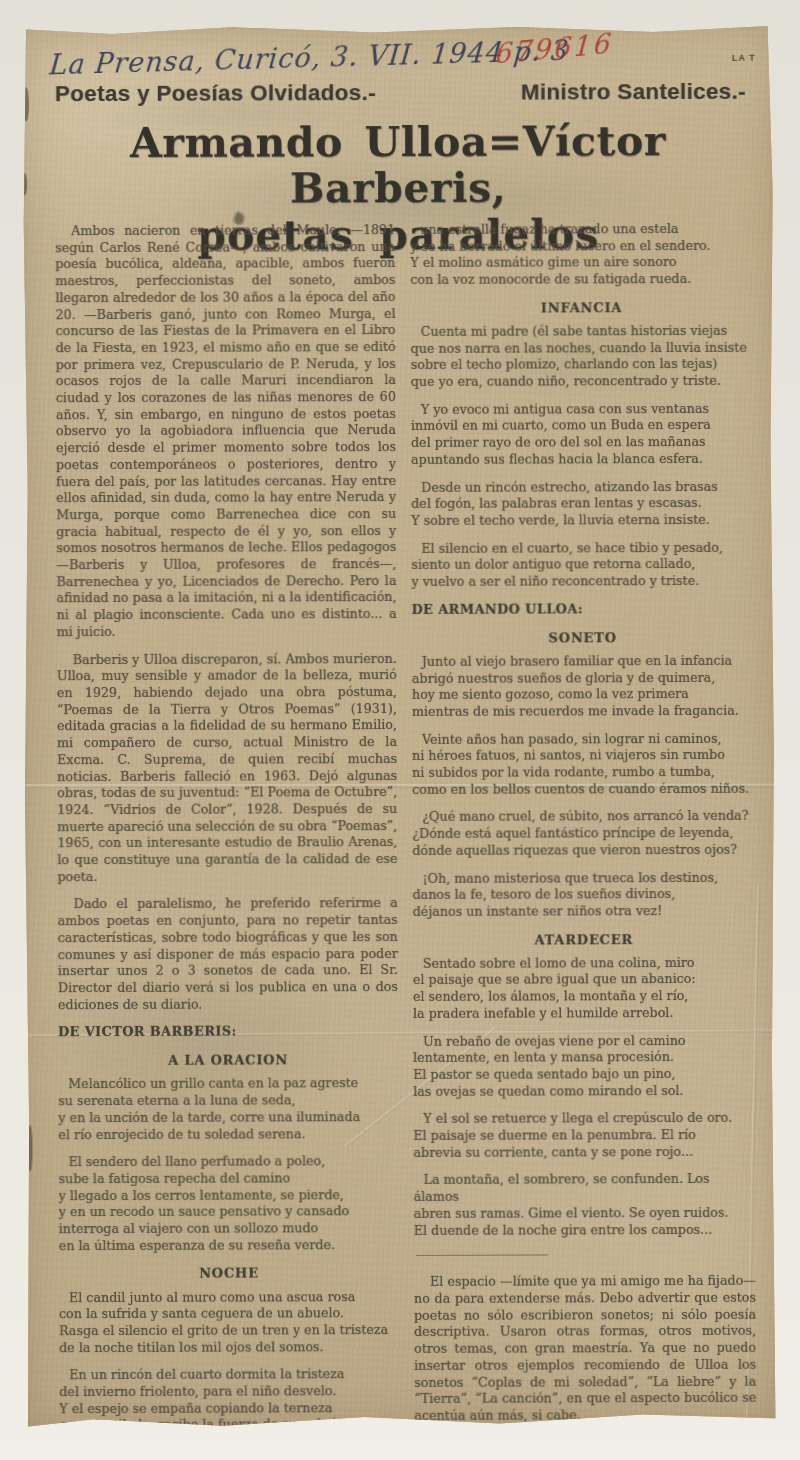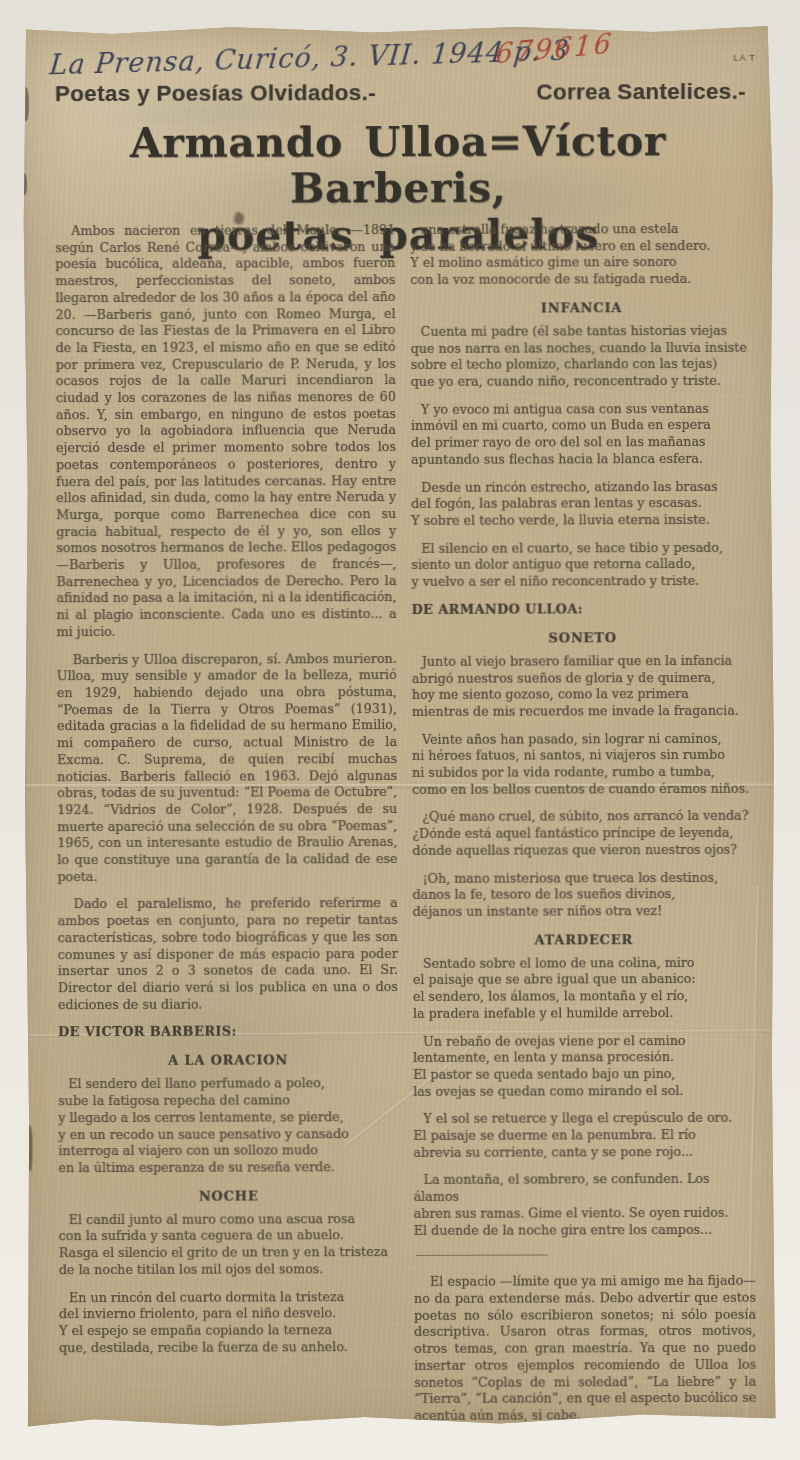--- a/index.html
+++ b/index.html
@@ -47,21 +47,21 @@
     filter:blur(0.35px);white-space:nowrap;
   }
   .stamp{
     position:absolute;left:474px;top:8px;
     font-style:italic;font-size:27px;letter-spacing:2.5px;
     color:#a8392c;opacity:0.88;transform:rotate(-5deg) skewX(-10deg);
     filter:blur(0.3px);
   }
   .corner-frag{
     position:absolute;right:18px;top:28px;
-    font-family:"Liberation Sans",sans-serif;font-weight:400;font-size:9px;
+    font-family:"Liberation Sans",sans-serif;font-weight:700;font-size:9px;
     color:#4b443a;letter-spacing:1px;filter:blur(0.3px);
   }
   .kicker{
     position:absolute;left:33px;right:28px;top:54px;
     display:flex;justify-content:space-between;align-items:baseline;
     font-family:"Liberation Sans",sans-serif;font-weight:700;font-size:22.5px;
     color:#3e3a33;letter-spacing:0.3px;filter:blur(0.35px);
     text-shadow:0.4px 0.4px 0.6px rgba(62,58,51,0.5);
   }
   .headline{
@@ -104,35 +104,39 @@
   <div class="edgemark em2"></div>
   <div class="edgemark em3"></div>
   <div class="smudge"></div>
 
   <div class="handwritten">La Prensa, Curicó, 3. VII. 1944  p. 3</div>
   <div class="stamp">679616</div>
   <div class="corner-frag">LA T</div>
 
   <div class="kicker">
     <span>Poetas y Poesías Olvidados.-</span>
-    <span>Correa Santelices.-</span>
+    <span>Ministro Santelices.-</span>
   </div>
 
   <div class="headline">
     <span class="t1">Armando Ulloa=Víctor Barberis,</span>
     <span class="t2">poetas paralelos</span>
   </div>
 
   <div class="col col-left">
     <p class="para">Ambos nacieron en tierras del Maule, —1891 según Carlos René Correa—, ambos cultivaron una poesía bucólica, aldeana, apacible, ambos fueron maestros, perfeccionistas del soneto, ambos llegaron alrededor de los 30 años a la época del año 20. —Barberis ganó, junto con Romeo Murga, el concurso de las Fiestas de la Primavera en el Libro de la Fiesta, en 1923, el mismo año en que se editó por primera vez, Crepusculario de P. Neruda, y los ocasos rojos de la calle Maruri incendiaron la ciudad y los corazones de las niñas menores de 60 años. Y, sin embargo, en ninguno de estos poetas observo yo la agobiadora influencia que Neruda ejerció desde el primer momento sobre todos los poetas contemporáneos o posteriores, dentro y fuera del país, por las latitudes cercanas. Hay entre ellos afinidad, sin duda, como la hay entre Neruda y Murga, porque como Barrenechea dice con su gracia habitual, respecto de él y yo, son ellos y somos nosotros hermanos de leche. Ellos pedagogos —Barberis y Ulloa, profesores de francés—, Barrenechea y yo, Licenciados de Derecho. Pero la afinidad no pasa a la imitación, ni a la identificación, ni al plagio inconsciente. Cada uno es distinto... a mi juicio.</p>
     <p class="para">Barberis y Ulloa discreparon, sí. Ambos murieron. Ulloa, muy sensible y amador de la belleza, murió en 1929, habiendo dejado una obra póstuma, “Poemas de la Tierra y Otros Poemas” (1931), editada gracias a la fidelidad de su hermano Emilio, mi compañero de curso, actual Ministro de la Excma. C. Suprema, de quien recibí muchas noticias. Barberis falleció en 1963. Dejó algunas obras, todas de su juventud: “El Poema de Octubre”, 1924. “Vidrios de Color”, 1928. Después de su muerte apareció una selección de su obra “Poemas”, 1965, con un interesante estudio de Braulio Arenas, lo que constituye una garantía de la calidad de ese poeta.</p>
     <p class="para">Dado el paralelismo, he preferido referirme a ambos poetas en conjunto, para no repetir tantas características, sobre todo biográficas y que les son comunes y así disponer de más espacio para poder insertar unos 2 o 3 sonetos de cada uno. El Sr. Director del diario verá si los publica en una o dos ediciones de su diario.</p>
 
     <div class="subhead">DE VICTOR BARBERIS:</div>
     <div class="poemtitle">A LA ORACION</div>
+    <div class="stanza">Melancólico un grillo canta en la paz agreste
+su serenata eterna a la luna de seda,
+y en la unción de la tarde, corre una iluminada
+el río enrojecido de tu soledad serena.</div>
     <div class="stanza">El sendero del llano perfumado a poleo,
 sube la fatigosa repecha del camino
 y llegado a los cerros lentamente, se pierde,
 y en un recodo un sauce pensativo y cansado
 interroga al viajero con un sollozo mudo
 en la última esperanza de su reseña verde.</div>
 
     <div class="poemtitle">NOCHE</div>
     <div class="stanza">El candil junto al muro como una ascua rosa
 con la sufrida y santa ceguera de un abuelo.

